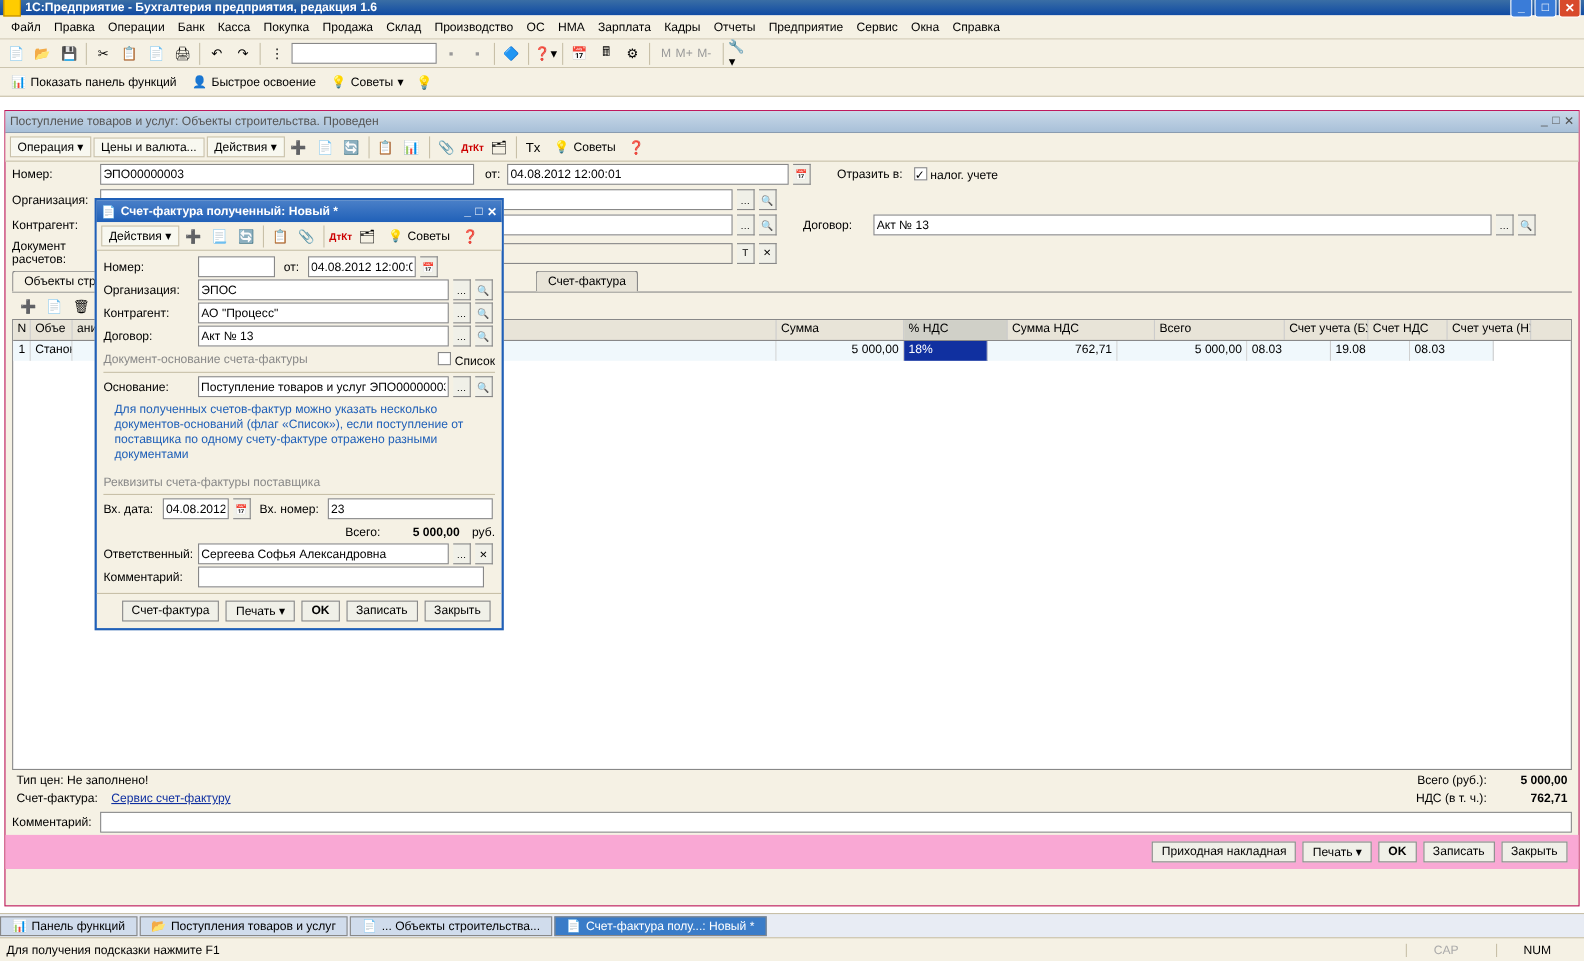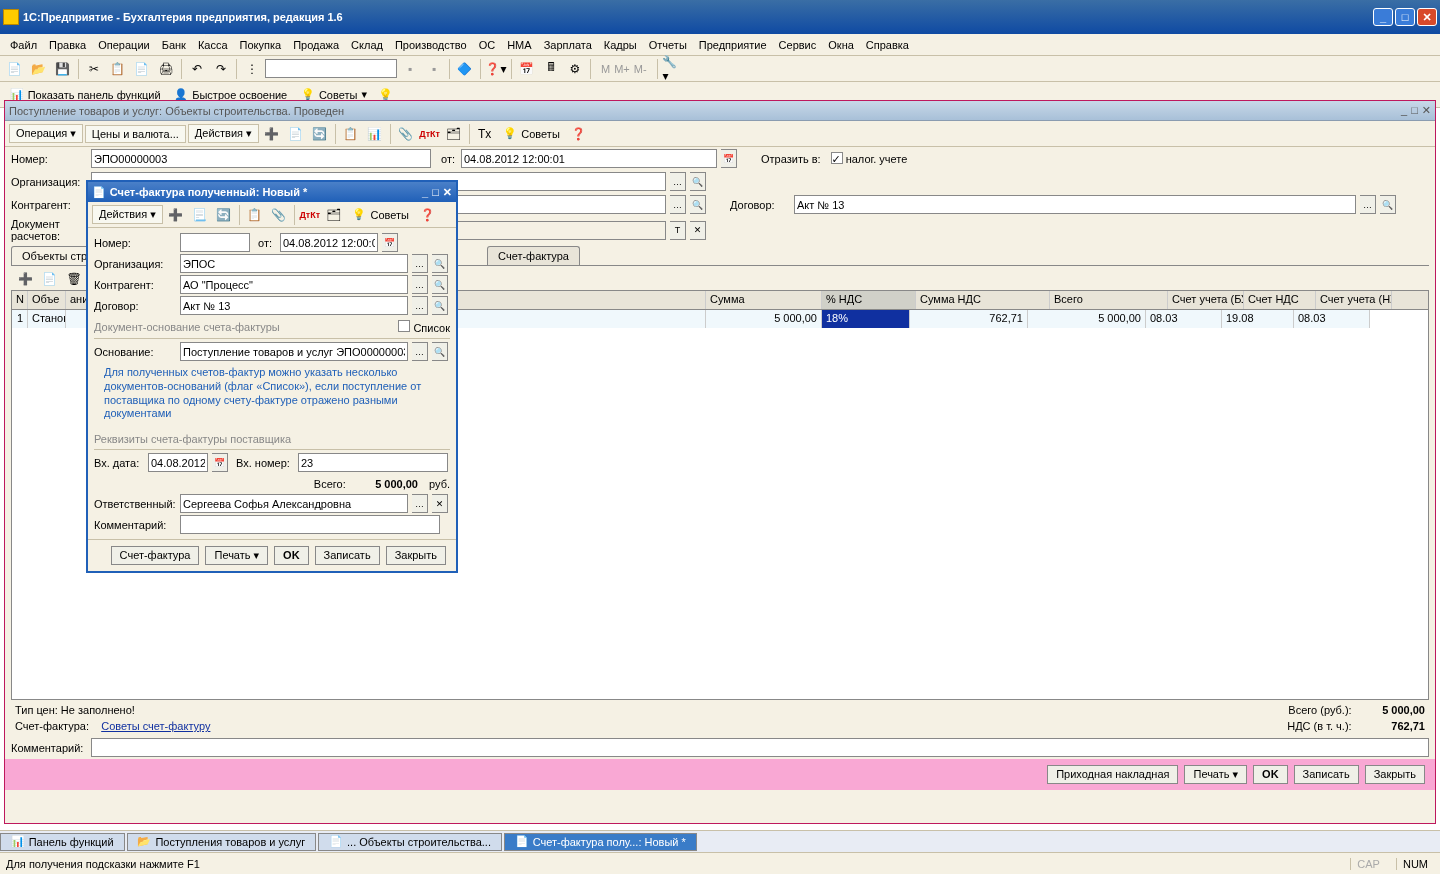--- a/index.html
+++ b/index.html
@@ -1,18 +1,18 @@
 <!DOCTYPE html>
 <html><head>
 <meta charset="utf-8">
 <style>
 * { box-sizing: border-box; }
 body { margin:0; font-family: Tahoma, sans-serif; font-size:11px; color:#000; background:#fff; overflow:hidden; width:1440px; height:874px; position:relative;}
 
-.titlebar { height:34px; background:linear-gradient(#3a6ea5,#0f4aa3); display:flex; align-items:center; padding:0 3px; color:#fff; font-weight:bold;}
+.titlebar { height:14px; background:linear-gradient(#3a6ea5,#0f4aa3); display:flex; align-items:center; padding:0 3px; color:#fff; font-weight:bold;}
 .titlebar .logo { width:16px; height:16px; background:#fc0; border:1px solid #b80; margin-right:4px;}
 .winbtns { margin-left:auto; display:flex; gap:2px;}
 .winbtn { width:20px; height:18px; border:1px solid #fff; display:flex; align-items:center; justify-content:center; font-weight:bold; border-radius:3px;}
 .min { background:#3a7cd8;} .max{background:#3a7cd8;} .cls{background:#d84a2b;}
 
 .menubar { height:22px; background:#f5f1e4; display:flex; align-items:center; padding:0 4px; border-bottom:1px solid #c8c0a8;}
 .menubar span { padding:2px 6px; cursor:default;}
 
 .toolbar { height:26px; background:#f5f1e4; display:flex; align-items:center; padding:0 4px; border-bottom:1px solid #c8c0a8; gap:2px;}
 .tbtn { width:22px; height:22px; border:1px solid transparent; display:flex; align-items:center; justify-content:center; font-size:12px;}
@@ -56,21 +56,21 @@
 .secthdr { color:#888; padding:4px 0; margin-top:4px;}
 .hint { color:#2060b8; padding:2px 10px 4px; font-size:11px; line-height:1.25;}
 .invfoot { display:flex; justify-content:flex-end; gap:6px; padding:6px 10px; border-top:1px solid #c8c0a8;}
 
 .taskbar { position:absolute; left:0; right:0; bottom:22px; height:22px; background:#e8ecf4; display:flex; align-items:center; border-top:1px solid #c8c0a8;}
 .tasktab { padding:2px 10px; border:1px solid #888; background:#d0dcec; margin-right:2px; display:flex; align-items:center; gap:4px; height:18px; overflow:hidden;}
 .tasktab.active { background:#3a7cc8; color:#fff;}
 
 .statusbar { position:absolute; left:0; right:0; bottom:0; height:22px; background:#f5f1e4; display:flex; align-items:center; padding:0 6px; border-top:1px solid #c8c0a8;}
 .statusbar .rt{margin-left:auto; display:flex; gap:10px;}
-.statusbar .cap { color:#aaa; border-left:1px solid #c8c0a8; padding:0 6px;}
+.statusbar .cap { color:#aaa; border-left:1px solid #c8c0a8; padding:0 24px;}
 </style>
 </head>
 <body>
 
 <div class="titlebar">
   <div class="logo"></div>
   <span>1С:Предприятие - Бухгалтерия предприятия, редакция 1.6</span>
   <div class="winbtns">
     <div class="winbtn min">_</div>
     <div class="winbtn max">□</div>
@@ -225,35 +225,35 @@
       <div style="width:118px">Всего</div>
       <div style="width:76px">Счет учета (БУ)</div>
       <div style="width:72px">Счет НДС</div>
       <div style="width:76px">Счет учета (НУ)</div>
     </div>
     <div class="grow sel">
       <div style="width:16px;text-align:right">1</div>
       <div style="width:38px">Станок</div>
       <div style="width:640px"></div>
       <div style="width:116px;text-align:right">5 000,00</div>
-      <div style="width:88px" class="hl">18%</div>
+      <div style="width:76px" class="hl">18%</div>
       <div style="width:118px;text-align:right">762,71</div>
       <div style="width:118px;text-align:right">5 000,00</div>
       <div style="width:76px">08.03</div>
       <div style="width:72px">19.08</div>
       <div style="width:76px">08.03</div>
     </div>
   </div>
 
   <div class="totrow">
     <span>Тип цен: Не заполнено!</span>
     <span><span>Всего (руб.):</span> &nbsp;&nbsp;&nbsp;&nbsp;&nbsp;&nbsp;&nbsp;&nbsp; <span class="rt">5 000,00</span></span>
   </div>
   <div class="totrow" style="padding-top:0">
-    <span><span>Счет-фактура:</span> &nbsp;&nbsp; <span class="link">Советы счет-фактуру</span></span>
+    <span><span>Счет-фактура:</span> &nbsp;&nbsp; <span class="link">Сервис счет-фактуру</span></span>
     <span><span>НДС (в т. ч.):</span> &nbsp;&nbsp;&nbsp;&nbsp;&nbsp;&nbsp;&nbsp;&nbsp;&nbsp;&nbsp;&nbsp; <span class="rt">762,71</span></span>
   </div>
   <div class="formrow">
     <span class="lbl">Комментарий:</span>
     <input class="inp" style="flex: 1 1 0%;">
   </div>
   <div class="footbtns">
     <div class="btn">Приходная накладная</div>
     <div class="btn">Печать ▾</div>
     <div class="btn bold">OK</div>

